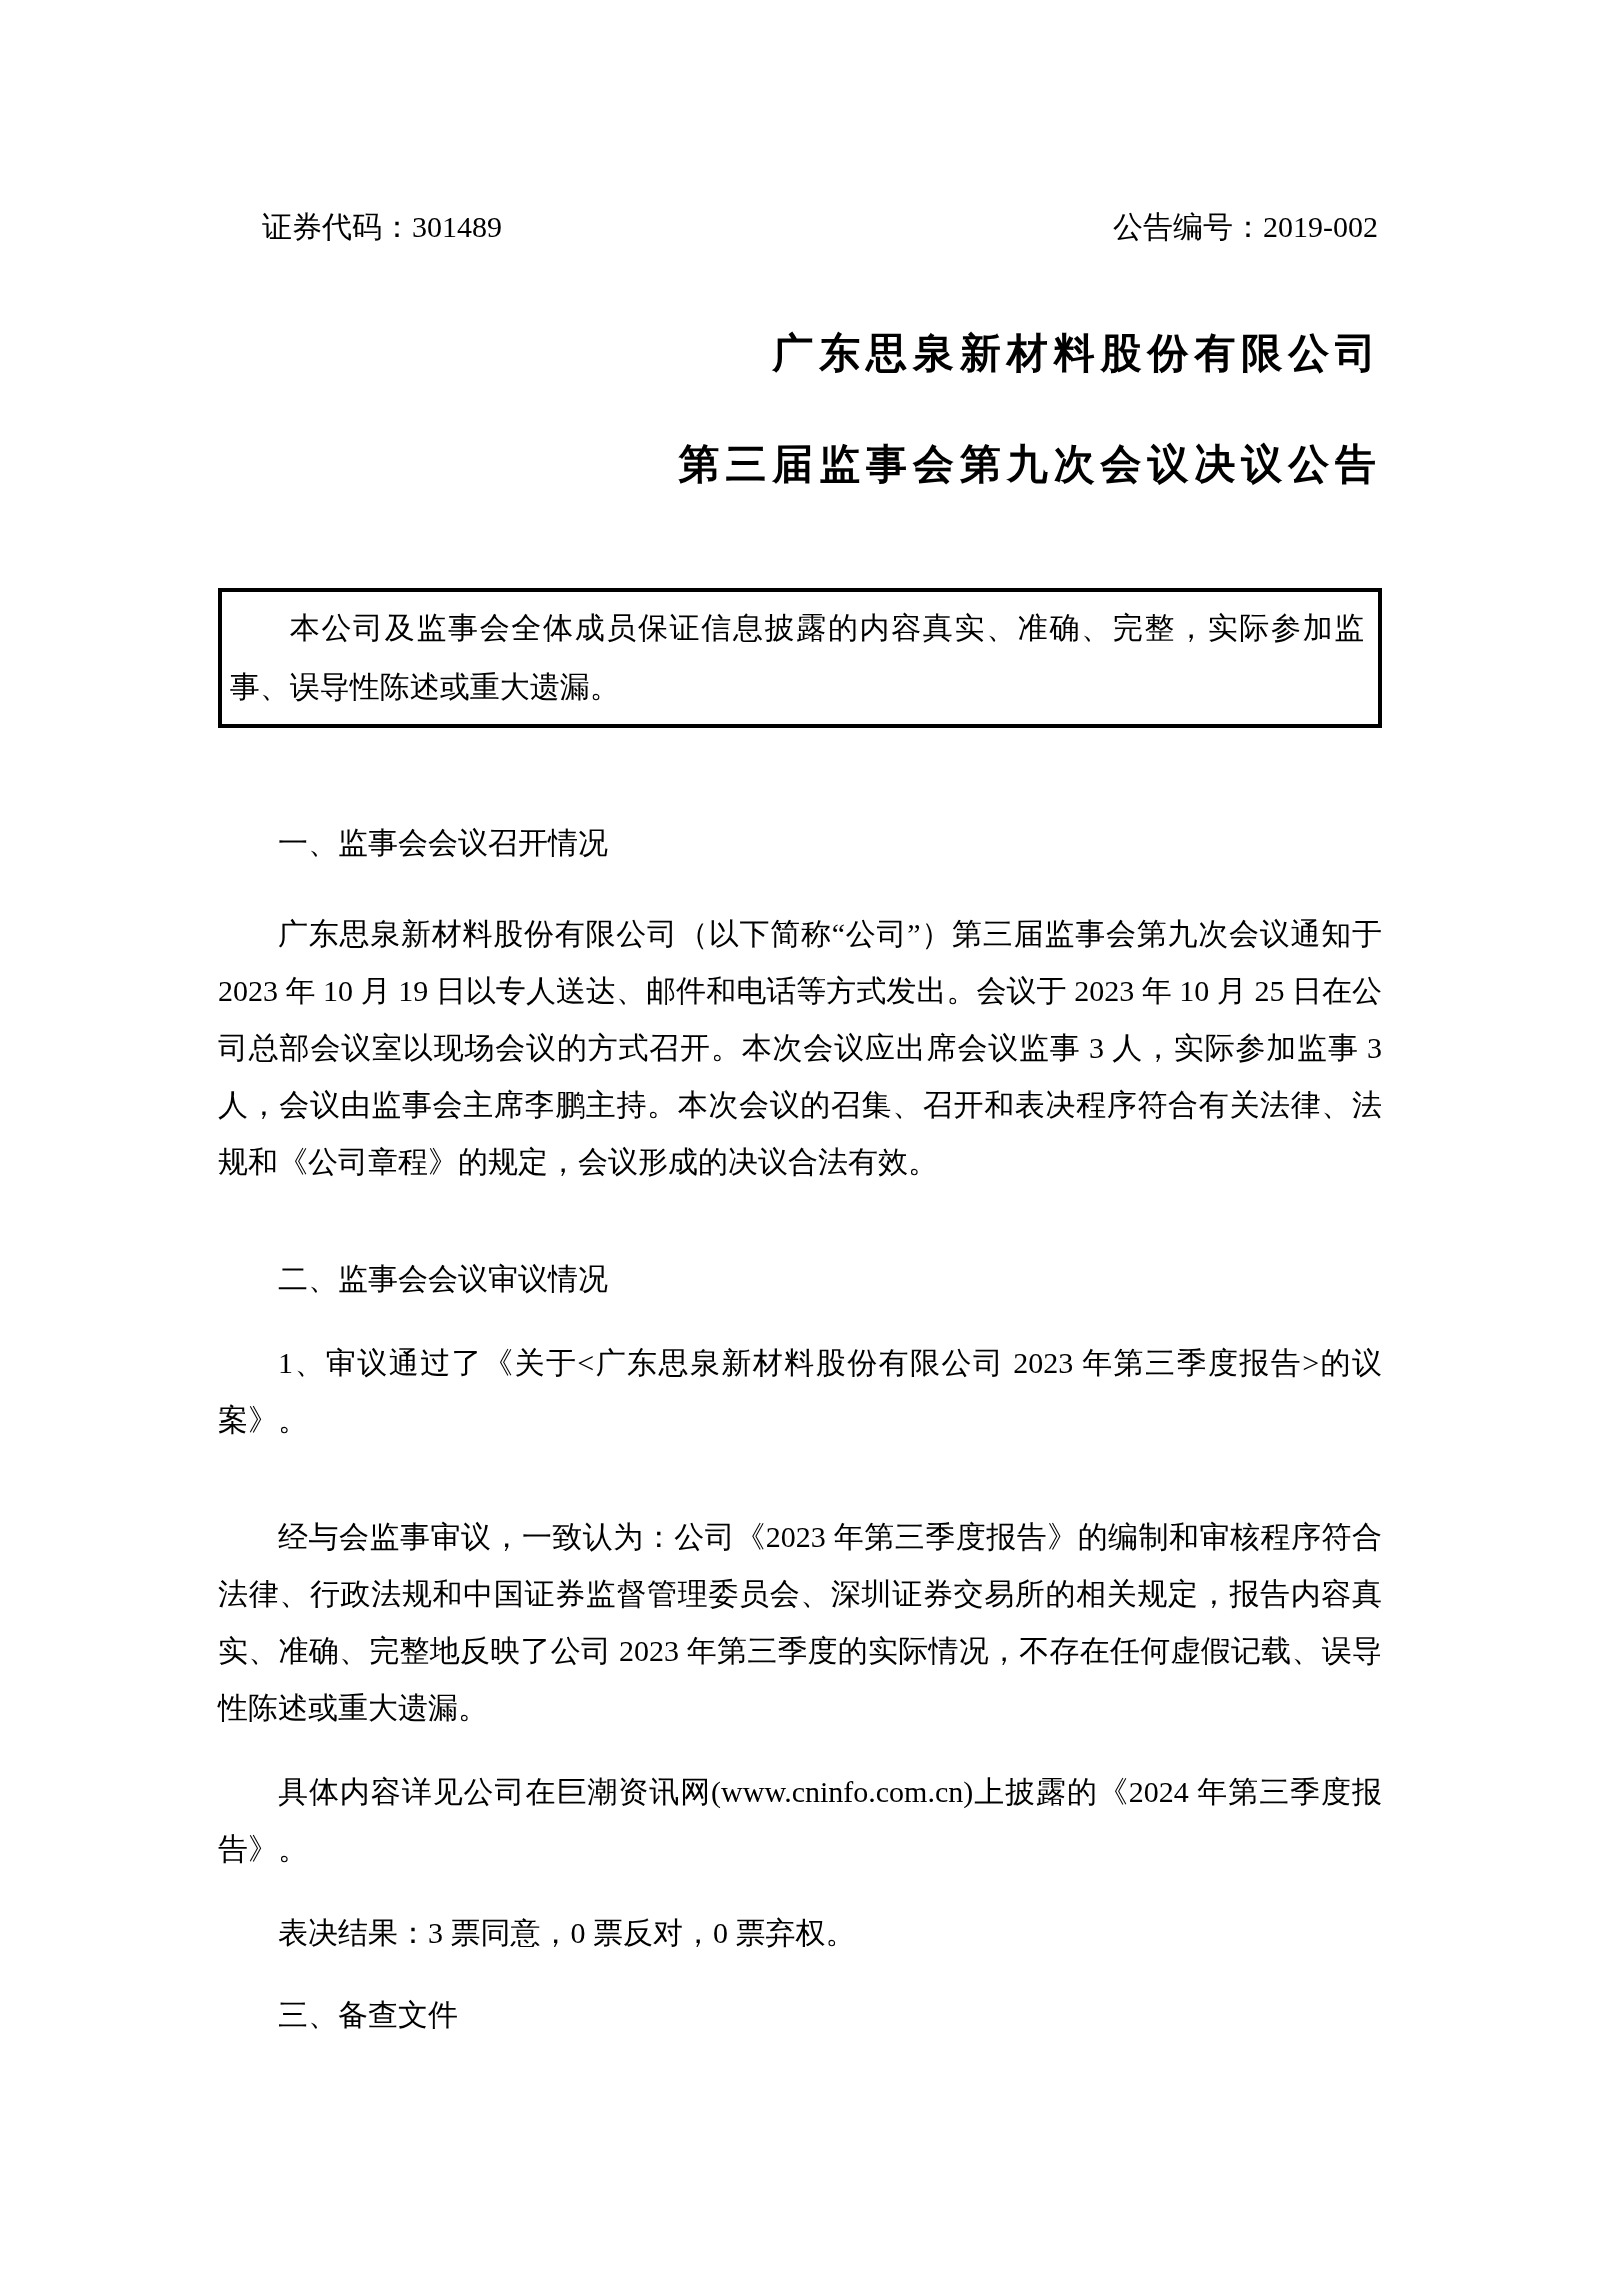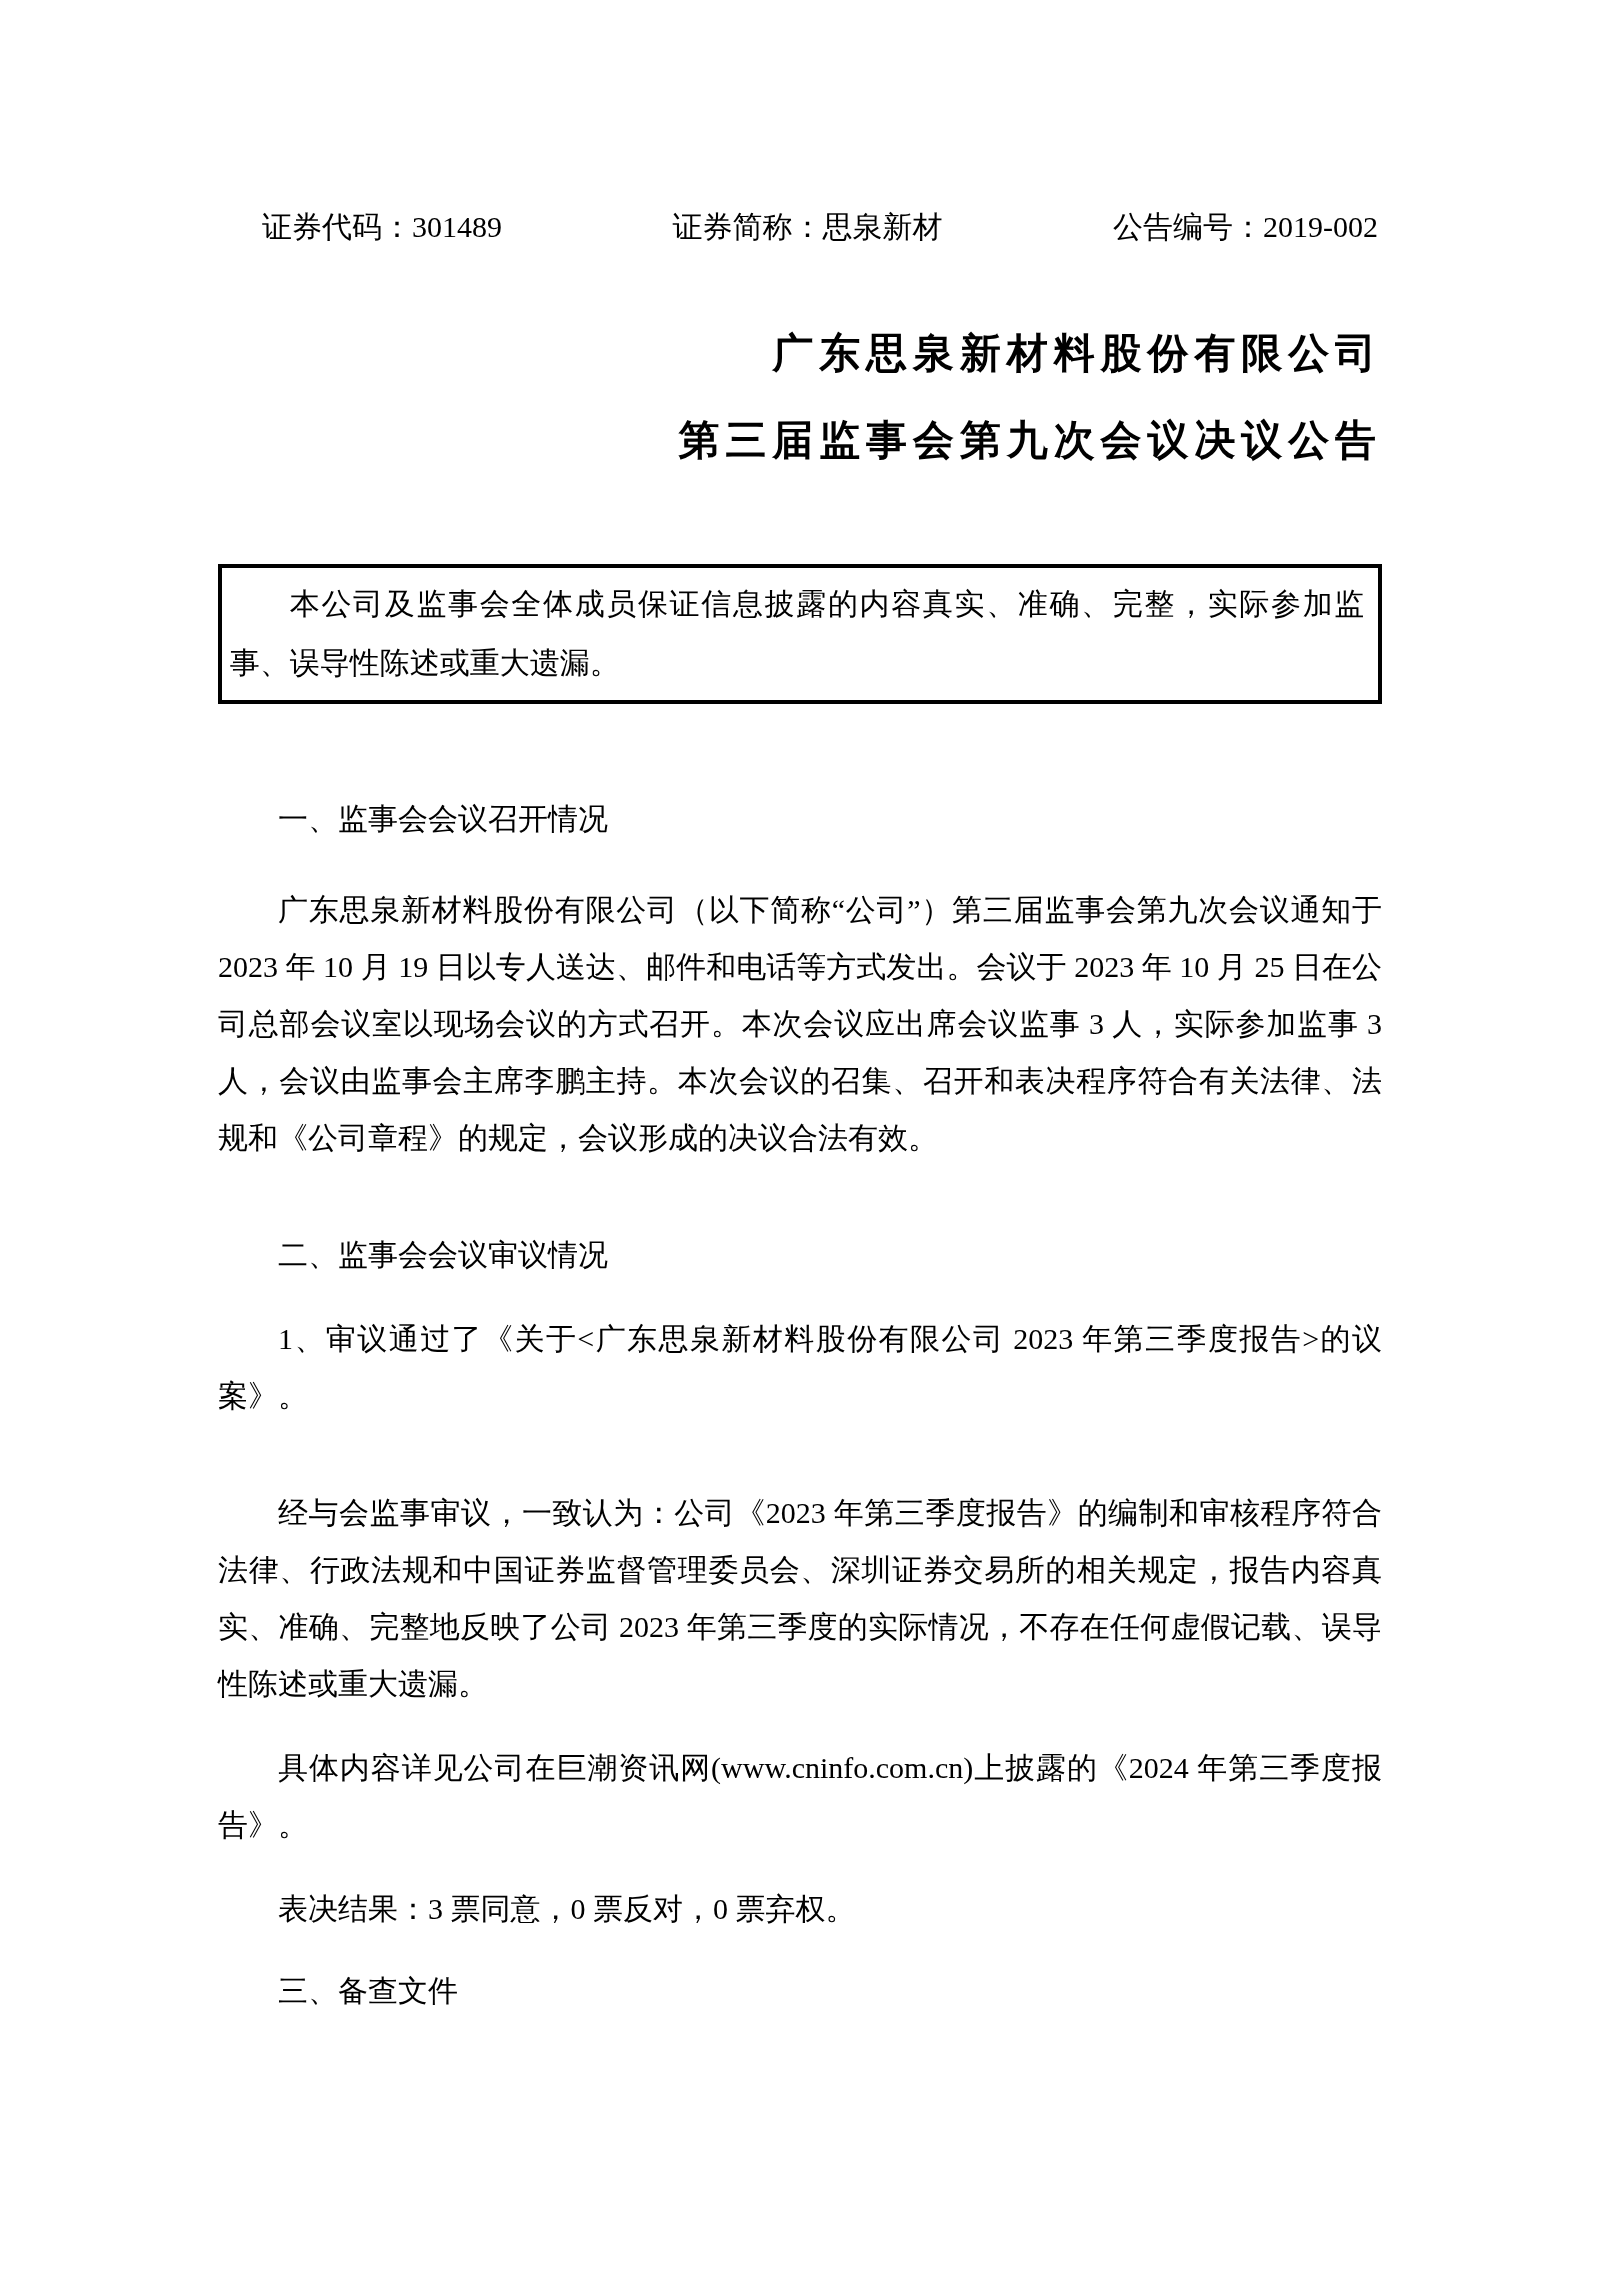--- a/index.html
+++ b/index.html
@@ -28,21 +28,21 @@
   }
   .doc-title {
     margin: 0;
     text-align: right;
     font-size: 41px;
     font-weight: bold;
     line-height: 59px;
     letter-spacing: 5.9px;
   }
   .title-line1 { margin-top: 69px; }
-  .title-line2 { margin-top: 28px; }
+  .title-line2 { margin-top: 52px; }
   .disclaimer-box {
     margin-top: 94px;
     border: 4.9px solid #000000;
     padding: 5.9px 13.7px 7.8px 7.8px;
   }
   .disclaimer-box p {
     margin: 0;
     font-size: 30px;
     line-height: 59px;
     text-indent: 2em;
@@ -69,21 +69,20 @@
   .mt-27 { margin-top: 26.5px; }
   .mt-26 { margin-top: 25.5px; }
 </style>
 </head>
 <body>
 
 <div class="page">
 
   <div class="header-row">
     <span>证券代码：301489</span>
-    <span>证券简称：思泉新材</span>
     <span>公告编号：2019-002</span>
   </div>
 
   <h1 class="doc-title title-line1">广东思泉新材料股份有限公司</h1>
   <h1 class="doc-title title-line2">第三届监事会第九次会议决议公告</h1>
 
   <div class="disclaimer-box">
     <p>本公司及监事会全体成员保证信息披露的内容真实、准确、完整，实际参加监事、误导性陈述或重大遗漏。</p>
   </div>
 

